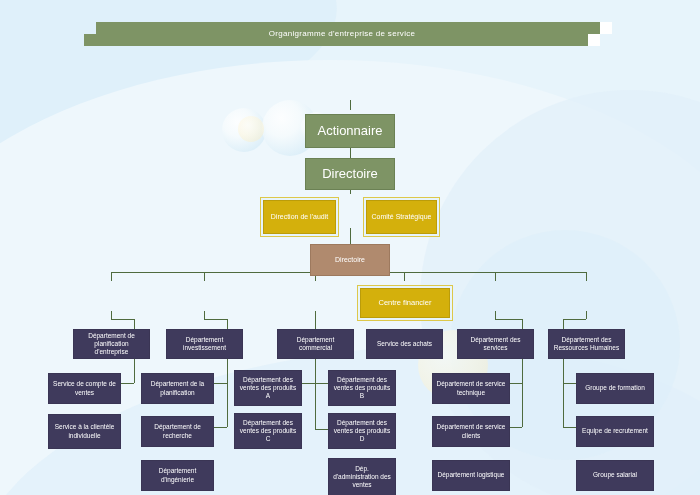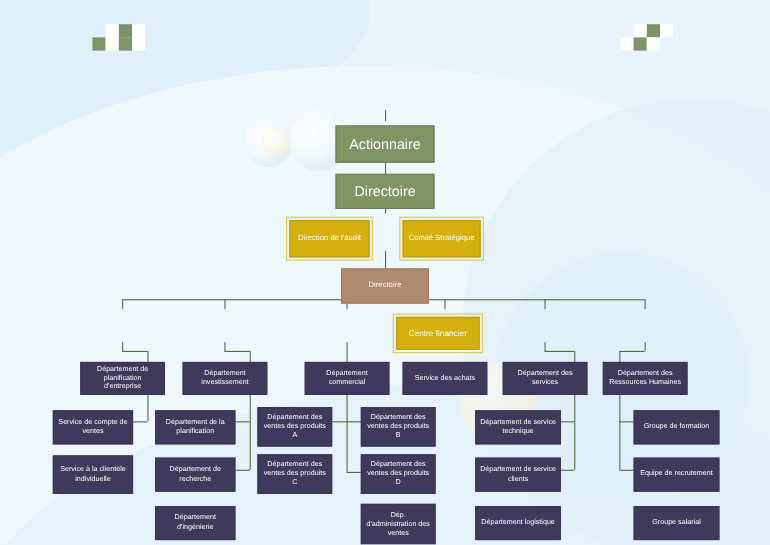--- a/index.html
+++ b/index.html
@@ -129,20 +129,23 @@
   <div class="checker g" style="left:108px; top:34px;"></div>
   <div class="checker w" style="left:120px; top:34px;"></div>
 
   <div class="checker w" style="left:576px; top:22px;"></div>
   <div class="checker g" style="left:588px; top:22px;"></div>
   <div class="checker w" style="left:600px; top:22px;"></div>
   <div class="checker w" style="left:564px; top:34px;"></div>
   <div class="checker g" style="left:576px; top:34px;"></div>
   <div class="checker w" style="left:588px; top:34px;"></div>
 
+  <div id="banner">
+    <div class="title">Organigramme d'entreprise de service</div>
+  </div>
 
   <div class="ln v" style="left:350px; top:100px; height:10px;"></div>
 
   <div class="ln v" style="left:350px; top:142px; height:52px;"></div>
 
   <div class="ln h" style="left:336px; top:169px; width:15px;"></div>
   <div class="ln h" style="left:350px; top:169px; width:16px;"></div>
 
   <div class="ln v" style="left:350px; top:228px; height:44px;"></div>
 
@@ -204,21 +207,21 @@
   </div>
 
   <div class="node yellow" style="left:366px; top:152px; width:71px; height:34px; font-size:7px;">
     <span class="lbl">Comité Stratégique</span>
   </div>
 
   <div class="node brown" style="left:310px; top:196px; width:80px; height:32px; font-size:7px;">
     <span class="lbl">Directoire</span>
   </div>
 
-  <div class="node yellow" style="left:360px; top:240px; width:76px; height:30px; font-size:7.5px;">
+  <div class="node yellow" style="left:360px; top:240px; width:90px; height:30px; font-size:7.5px;">
     <span class="lbl">Centre financier</span>
   </div>
 
   <div class="node purple" style="left:73px; top:281px; width:77px; height:30px; font-size:6.5px;">
     <span class="lbl">Département de planification d'entreprise</span>
   </div>
   <div class="node purple" style="left:166px; top:281px; width:77px; height:30px; font-size:6.5px;">
     <span class="lbl">Département investissement</span>
   </div>
   <div class="node purple" style="left:277px; top:281px; width:77px; height:30px; font-size:6.5px;">

